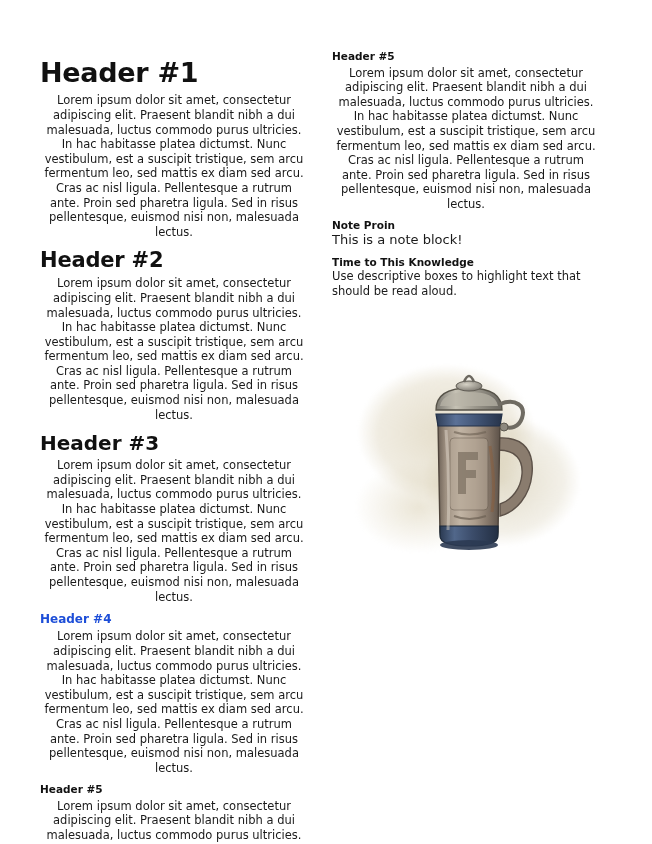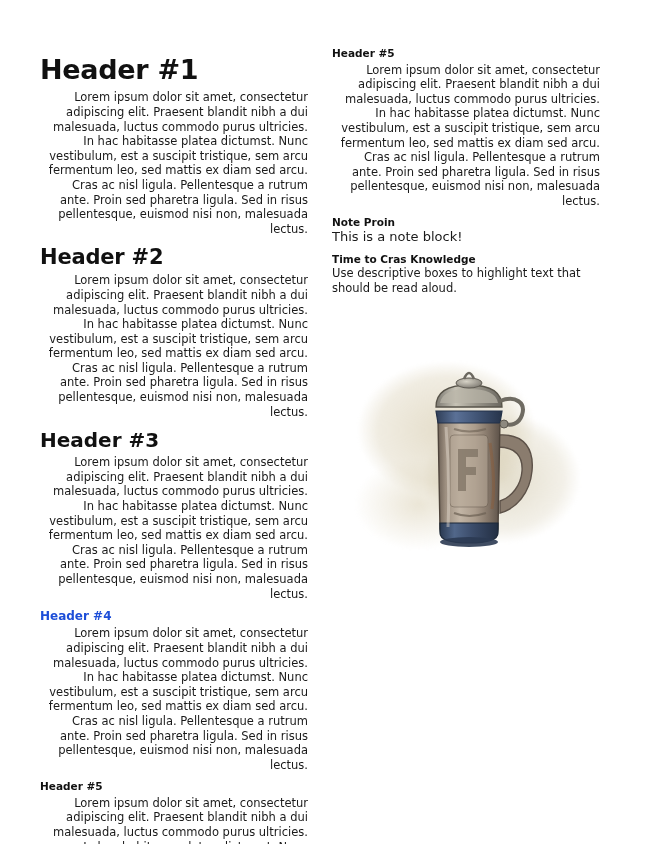--- a/index.html
+++ b/index.html
@@ -12,21 +12,22 @@
     background: #ffffff;
     font-family: "DejaVu Sans", sans-serif;
     color: #1a1a1a;
     overflow: hidden;
   }
   .page {
     position: relative;
     width: 652px;
     height: 666px;
     box-sizing: border-box;
-    padding: 48px 40px 20px 40px;
+    padding: 29px 40px 20px 40px;
+    margin-top: 22px;
   }
   .columns {
     display: flex;
     flex-direction: row;
     gap: 24px;
     align-items: flex-start;
   }
   .col {
     width: 268px;
     box-sizing: border-box;
@@ -73,21 +74,21 @@
     color: #111111;
   }
   .col-right h5.h5-first {
     margin-top: 0;
   }
   p.body {
     font-size: 11.5px;
     line-height: 1.27;
     margin: 0;
     color: #1a1a1a;
-    text-align: right;
+    text-align: center;
   }
   .note-title {
     font-size: 10.5px;
     font-weight: bold;
     margin: 8px 0 1px 0;
     color: #111111;
   }
   .note-text {
     font-size: 13px;
     line-height: 1.27;
@@ -162,21 +163,21 @@
 
       <h5 class="h5 h5-first">Header #5</h5>
       <p class="body">Lorem ipsum dolor sit amet, consectetur adipiscing elit. Praesent blandit nibh a dui malesuada, luctus commodo purus ultricies. In hac habitasse platea dictumst. Nunc vestibulum, est a suscipit tristique, sem arcu fermentum leo, sed mattis ex diam sed arcu. Cras ac nisl ligula. Pellentesque a rutrum ante. Proin sed pharetra ligula. Sed in risus pellentesque, euismod nisi non, malesuada lectus.</p>
 
       <div>
         <div class="note-title">Note Proin</div>
         <p class="note-text">This is a note block!</p>
       </div>
 
       <div>
-        <div class="desc-title">Time to Cras Knowledge</div>
+        <div class="desc-title">Time to This Knowledge</div>
         <p class="desc-text">Use descriptive boxes to highlight text that should be read aloud.</p>
       </div>
 
       <div class="illustration">
         <div class="stain"></div>
         <svg class="stein" viewBox="0 0 150 250" aria-hidden="true">
           <defs>
             <linearGradient id="bodyGrad" x1="0" y1="0" x2="1" y2="0">
               <stop offset="0%" stop-color="#6e6257"></stop>
               <stop offset="12%" stop-color="#9d8f80"></stop>

